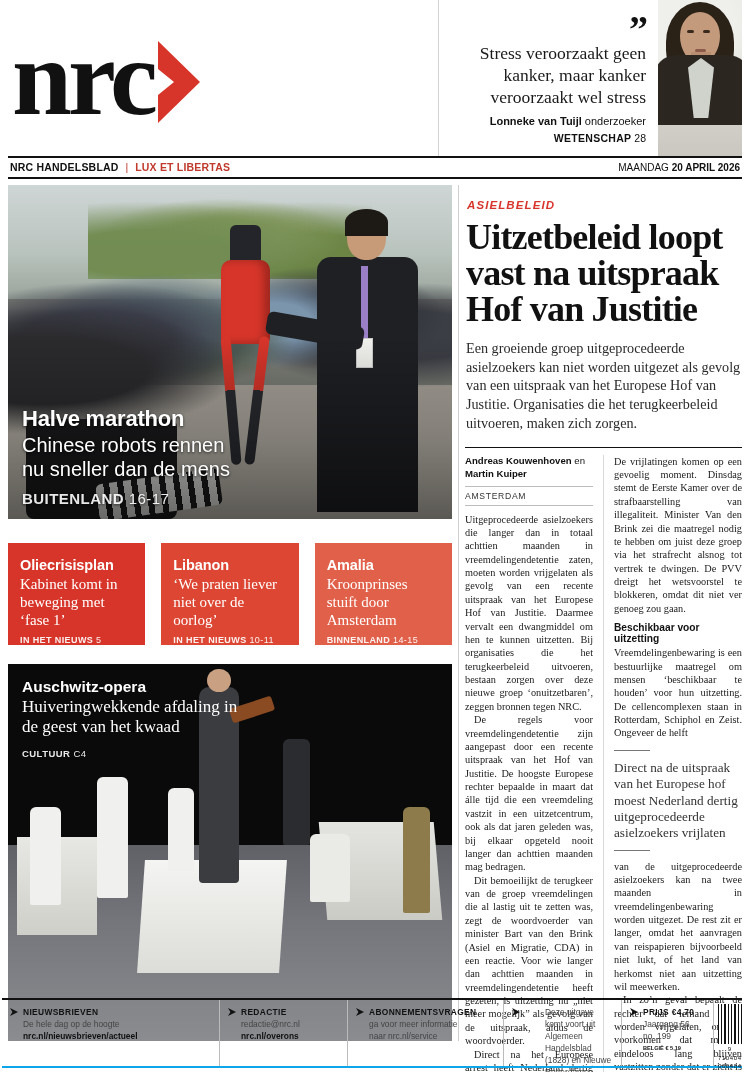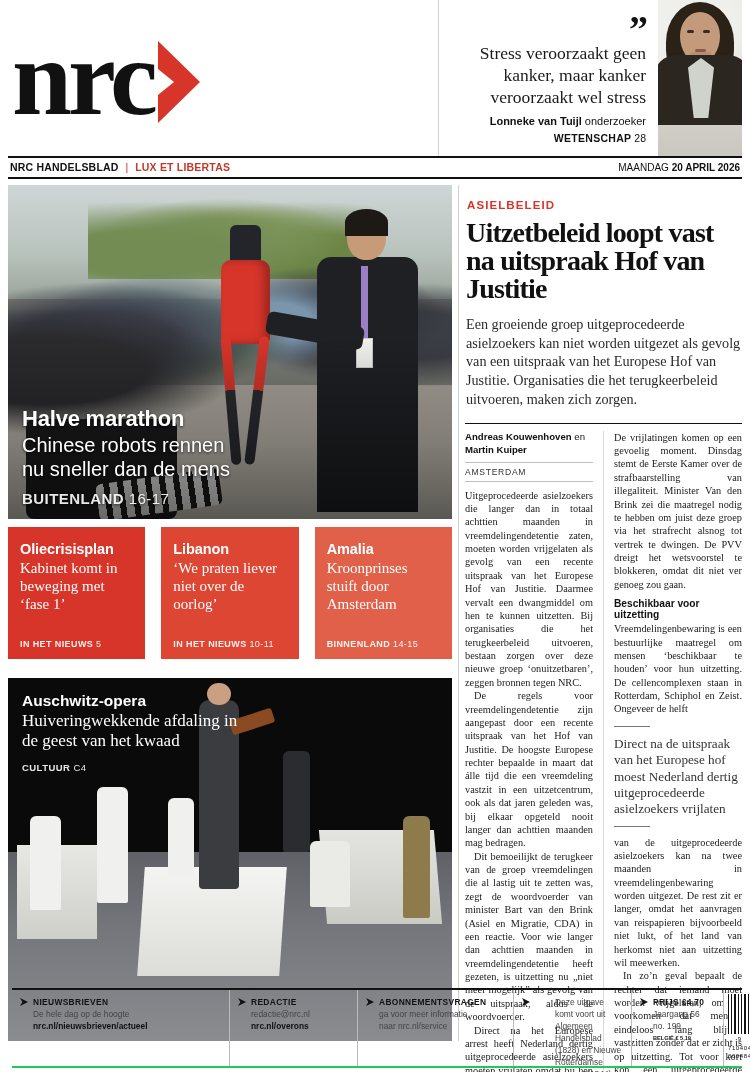--- a/index.html
+++ b/index.html
@@ -283,22 +283,22 @@
   .photo-caption .sect {
     font-size: 15px; font-weight: 700; letter-spacing: .45px;
     margin-top: 9px;
   }
   .photo-caption .sect span { font-weight: 400; opacity:.9; }
 
   
   .teasers {
     display: flex;
     gap: 16px;
-    margin-top: 8px;
-    height: 132px;
+    margin-top: 24px;
+    height: 102px;
   }
   .teaser {
     flex: 1 1 0;
     color: #fff;
     padding: 14px 12px 10px 12px;
     display: flex;
     flex-direction: column;
   }
   .teaser .t-kicker { font-size: 14.5px; font-weight: 700; line-height:1.15; letter-spacing:-.1px; }
   .teaser .t-head {
@@ -363,25 +363,26 @@
   .opera-caption .sect { font-size: 9.5px; font-weight: 700; letter-spacing: .45px; margin-top: 10px; }
   .opera-caption .sect span { font-weight: 400; opacity:.9; }
 
   
   .lead-kicker {
     color: #d8352a;
     font-size: 11.5px;
     font-weight: 700;
     letter-spacing: 1.1px;
     padding: 14px 0 8px 2px;
+    font-style: italic;
   }
   .lead-head {
     font-family: "Liberation Serif", serif;
     font-weight: 700;
-    font-size: 28px;
+    font-size: 36px;
     line-height: 1.0;
     letter-spacing: -0.8px;
     color: #111;
     padding-left: 1px;
   }
   .lead-standfirst {
     font-family: "Liberation Serif", serif;
     font-size: 14.2px;
     line-height: 1.32;
     color: #2a2a2a;
@@ -426,24 +427,24 @@
     line-height: 1.24;
     color: #333;
     margin: 9px 0 0 0;
   }
   .pq-rule-top { border-top: 1px solid #777; width: 36px; margin: 10px 0 8px 0; }
   .pq-rule-bot { border-top: 1px solid #777; width: 36px; margin: 8px 0 9px 0; }
 
   
   .footer {
     position: absolute;
-    left: 12px; right: 8px; bottom: 4px;
+    left: 2px; right: 8px; bottom: 4px;
     border-top: 2px solid #111;
-    border-bottom: 2px solid #22c55e;
-    height: 80px;
+    border-bottom: 2px solid #0ea5e9;
+    height: 70px;
     display: flex;
     align-items: stretch;
   }
   .fcell {
     padding: 7px 8px 5px 8px;
     border-right: 1px solid #bbb;
     display: flex;
     gap: 5px;
     font-size: 8.4px;
     line-height: 1.42;

